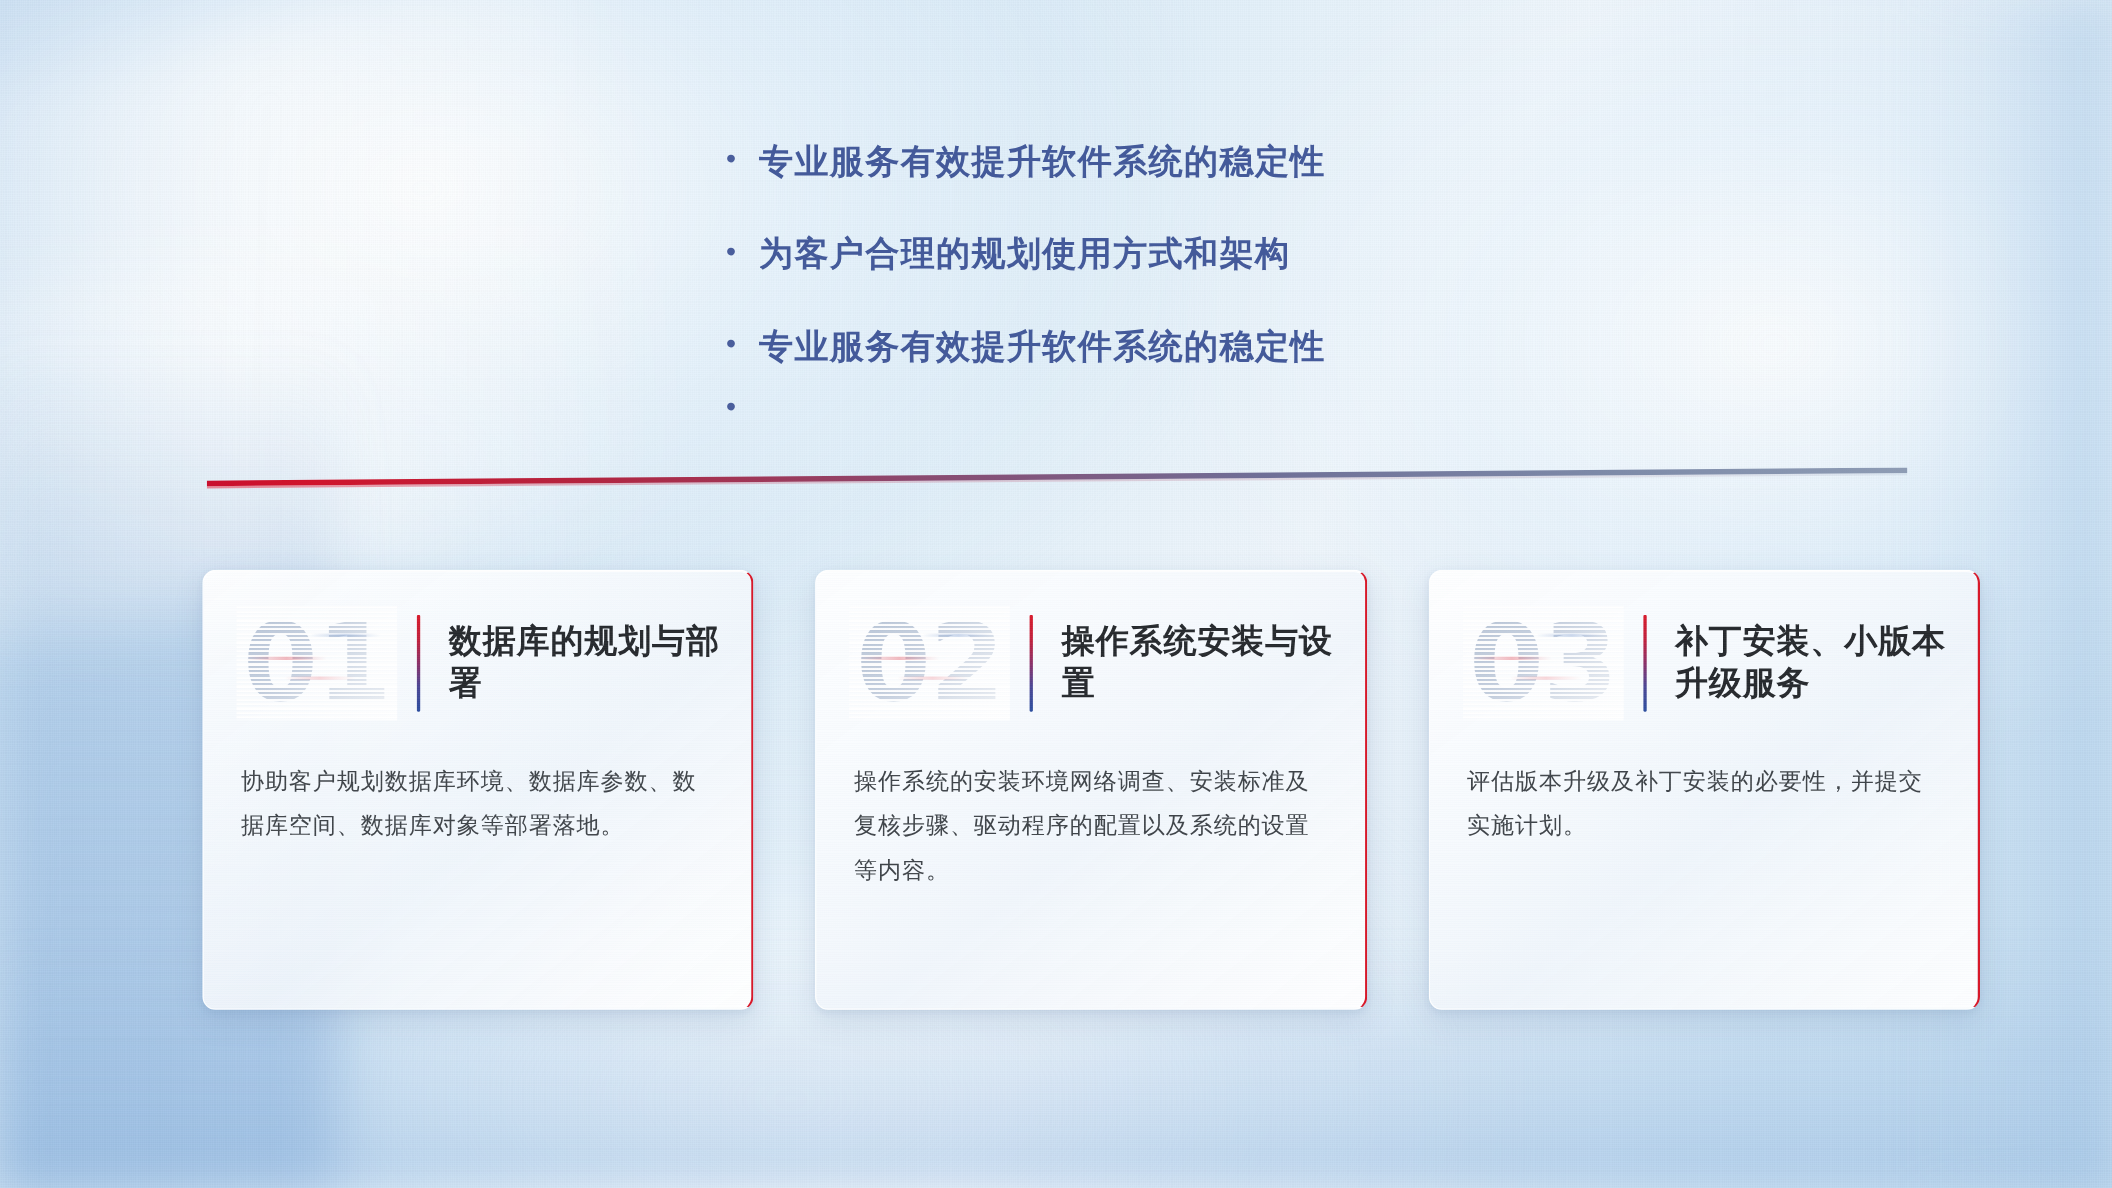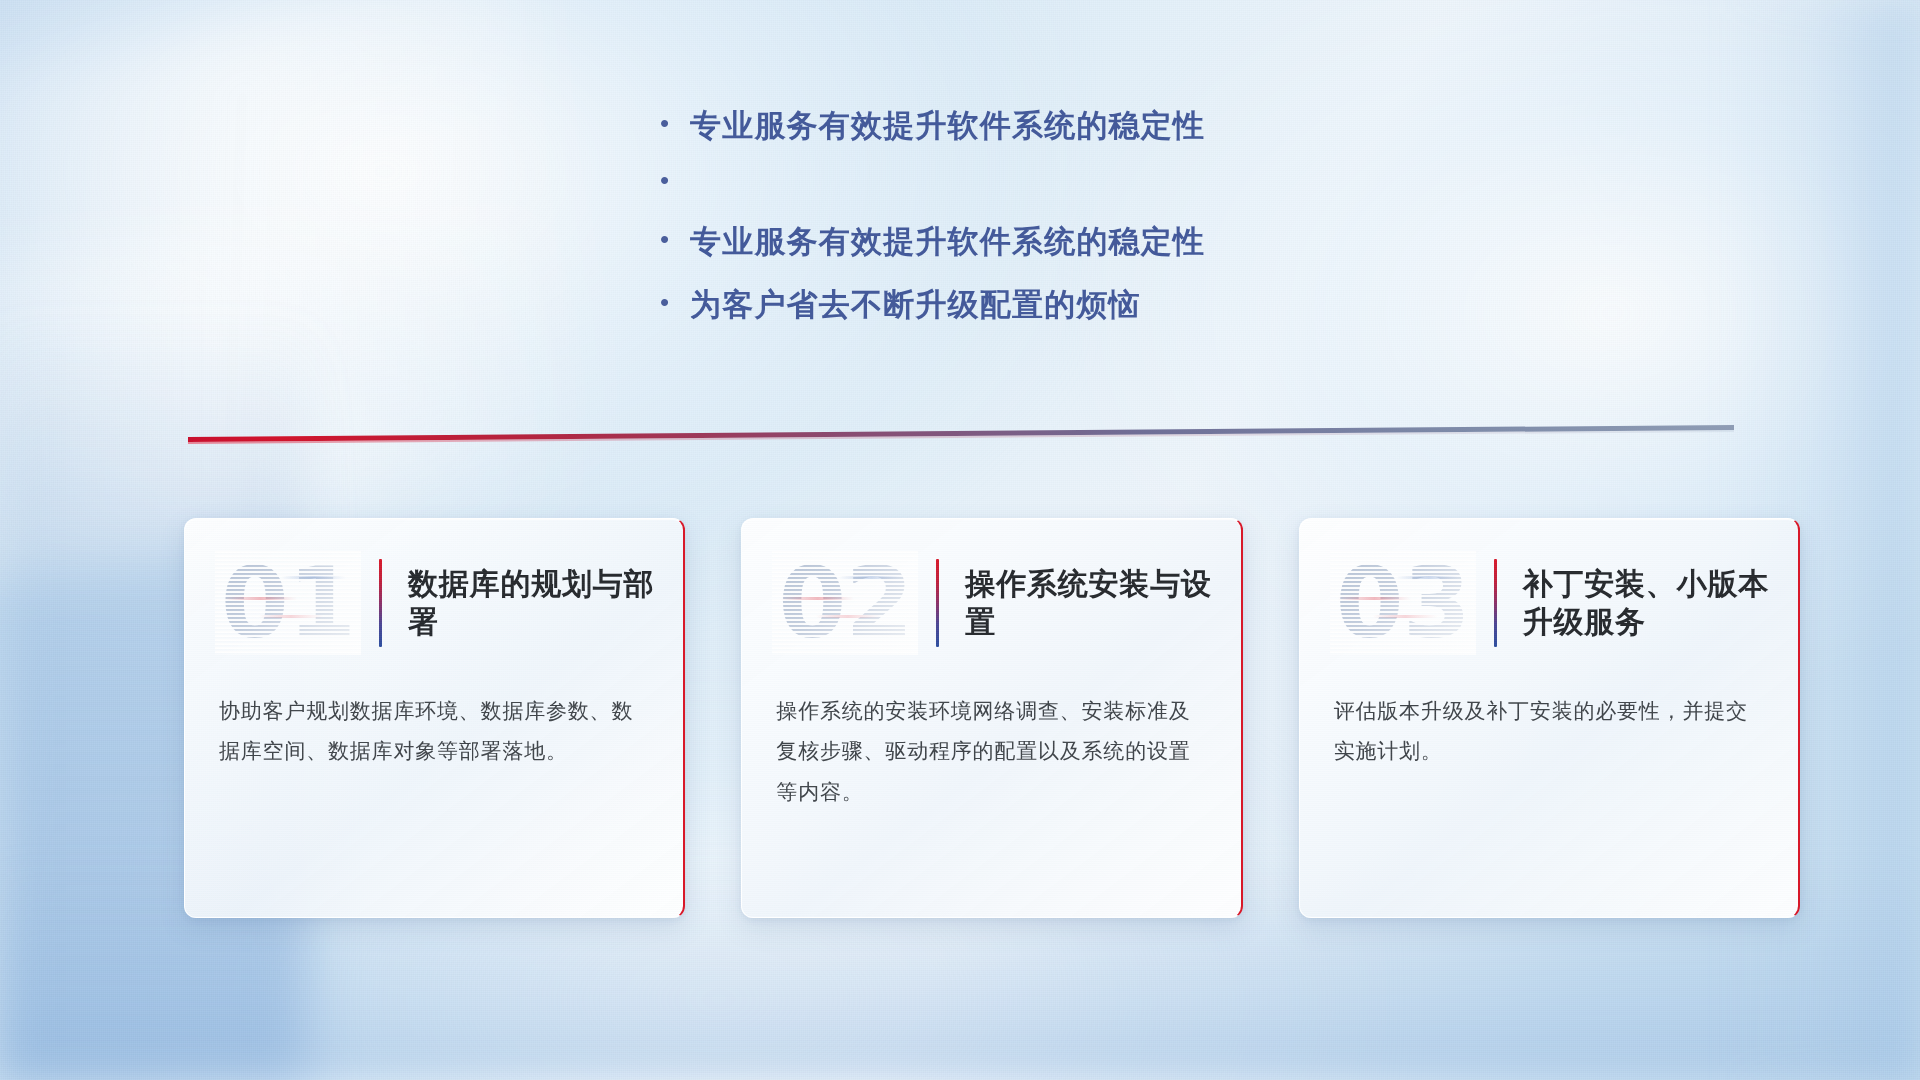--- a/index.html
+++ b/index.html
@@ -100,20 +100,21 @@
     text-align:left;
     position:relative; top:-4px;
   }
   .bullet-text {
     font-size:31px;
     line-height:1.16;
     letter-spacing:1.2px;
     font-weight:600;
     color:#445a9a;
     white-space:nowrap;
+    margin-top:21px;
   }
 
   
   #divider {
     position:absolute;
     left:188px; top:425px;
     width:1546px; height:22px;
   }
   #divider svg { display:block; width:100%; height:100%; }
 
@@ -266,30 +267,30 @@
 
 <div id="bullet-list">
 
   <div class="bullet-row">
     <span class="bullet-dot">•</span>
     <span class="bullet-text">专业服务有效提升软件系统的稳定性</span>
   </div>
 
   <div class="bullet-row">
     <span class="bullet-dot">•</span>
+    <span class="bullet-text">为客户合理的规划使用方式和架构</span>
   </div>
 
   <div class="bullet-row">
     <span class="bullet-dot">•</span>
     <span class="bullet-text">专业服务有效提升软件系统的稳定性</span>
   </div>
 
   <div class="bullet-row">
     <span class="bullet-dot">•</span>
-    <span class="bullet-text">为客户省去不断升级配置的烦恼</span>
   </div>
 
 </div>
 
 <div id="divider">
   <svg viewBox="0 0 1546 22" preserveAspectRatio="none">
     <defs>
       <linearGradient id="divGrad" x1="0" y1="0" x2="1" y2="0">
         <stop offset="0%" stop-color="#c8102e"></stop>
         <stop offset="6%" stop-color="#d0142c"></stop>

